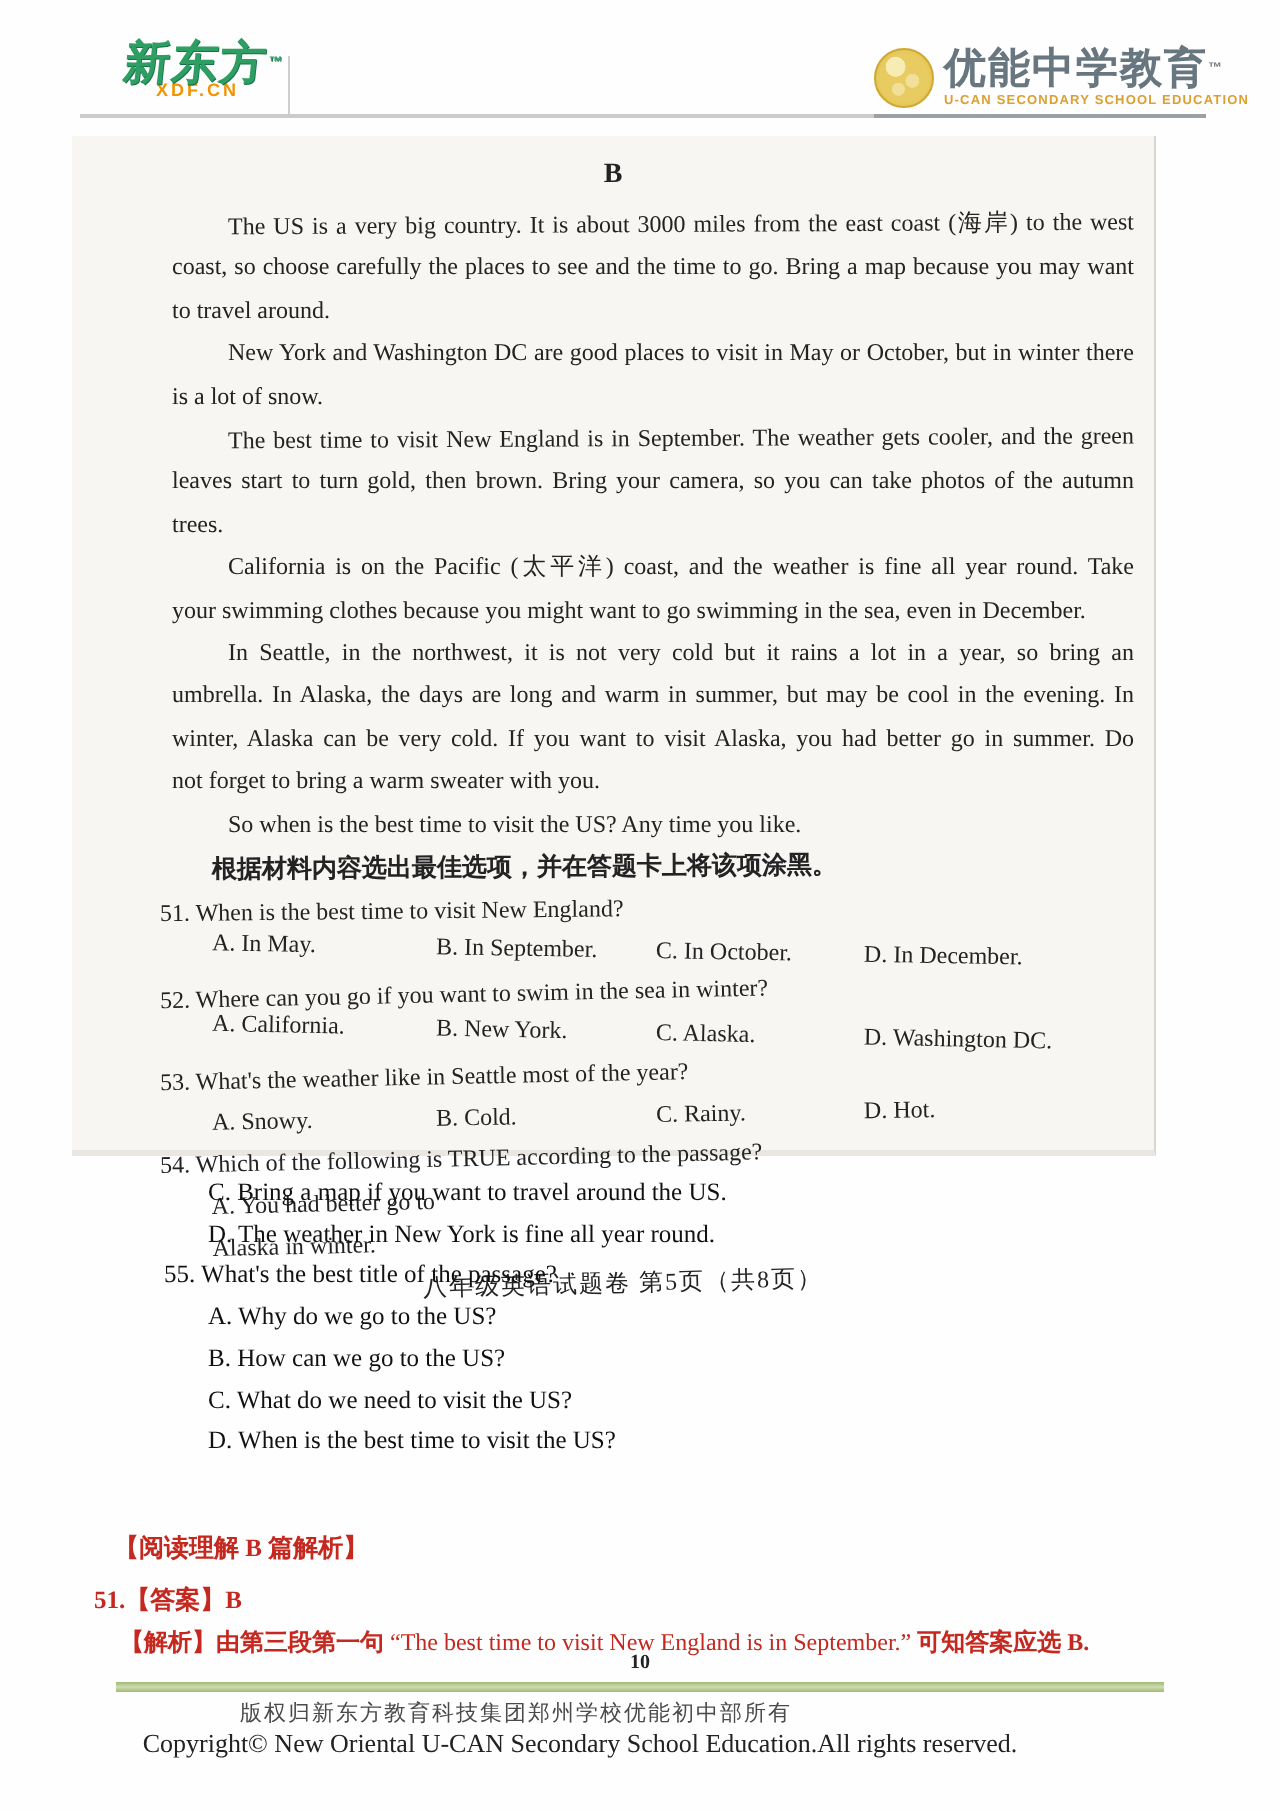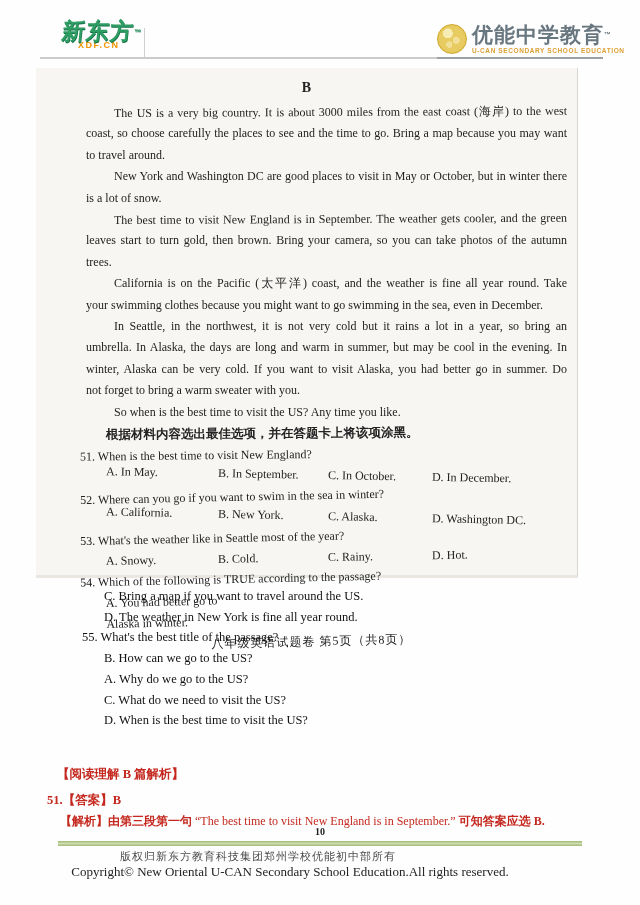--- a/index.html
+++ b/index.html
@@ -160,22 +160,22 @@
       <span>A.  You had better go to Alaska in winter.</span>
     </div>
 
     <div class="scan-foot">八年级英语试题卷 第5页（共8页）</div>
   </div>
 
   <div class="cont">
     <div class="cline">C.  Bring a map if you want to travel around the US.</div>
     <div class="cline">D.  The weather in New York is fine all year round.</div>
     <div class="cstem">55.  What's the best title of the passage?</div>
+    <div class="cline">A.  Why do we go to the US?</div>
     <div class="cline">B.  How can we go to the US?</div>
-    <div class="cline">A.  Why do we go to the US?</div>
     <div class="cline">C.  What do we need to visit the US?</div>
     <div class="cline">D.  When is the best time to visit the US?</div>
   </div>
 
   <div class="analysis">
     <div class="ana-head">【阅读理解 B 篇解析】</div>
     <div class="ana-answer">51.【答案】B</div>
     <div class="ana-explain">
       <span class="cnb">【解析】由第三段第一句</span>
       <span>“The best time to visit New England is in September.”</span>

